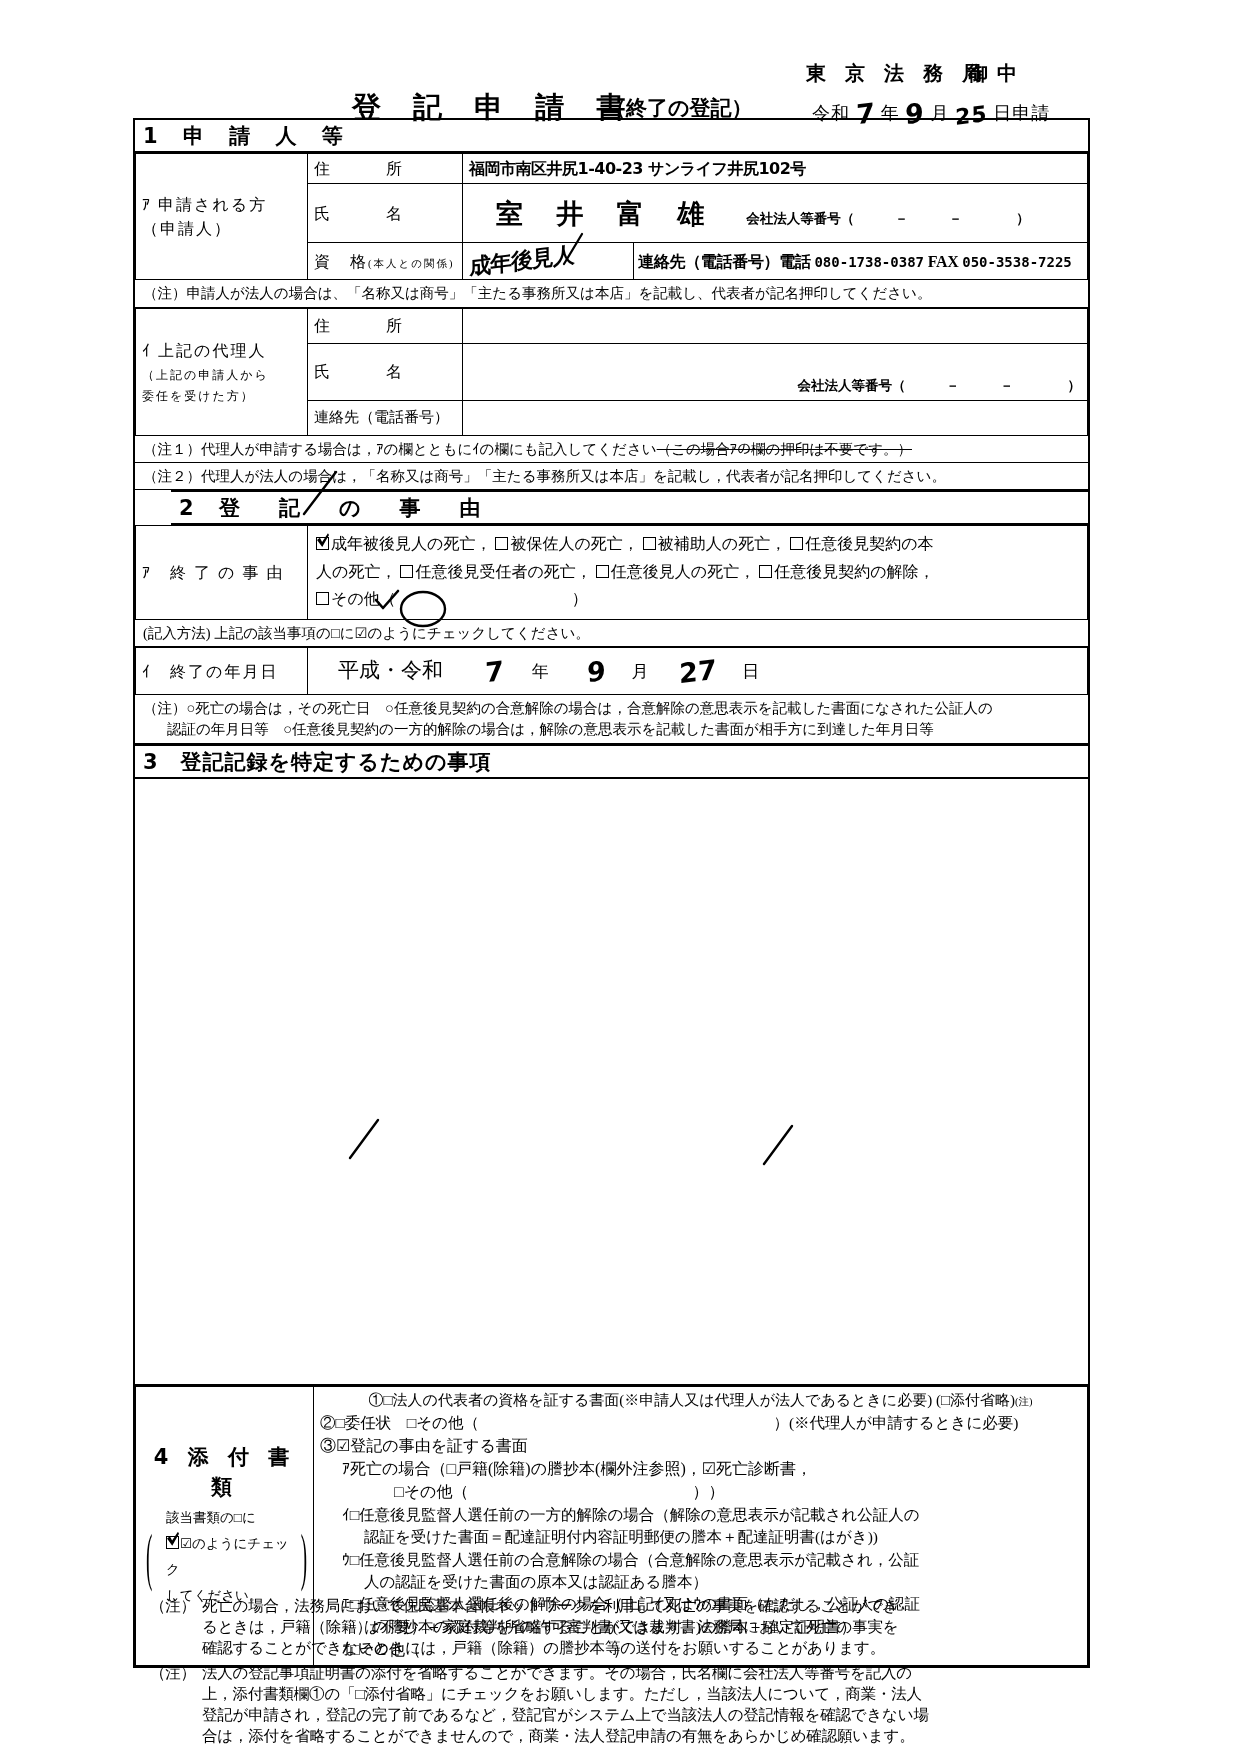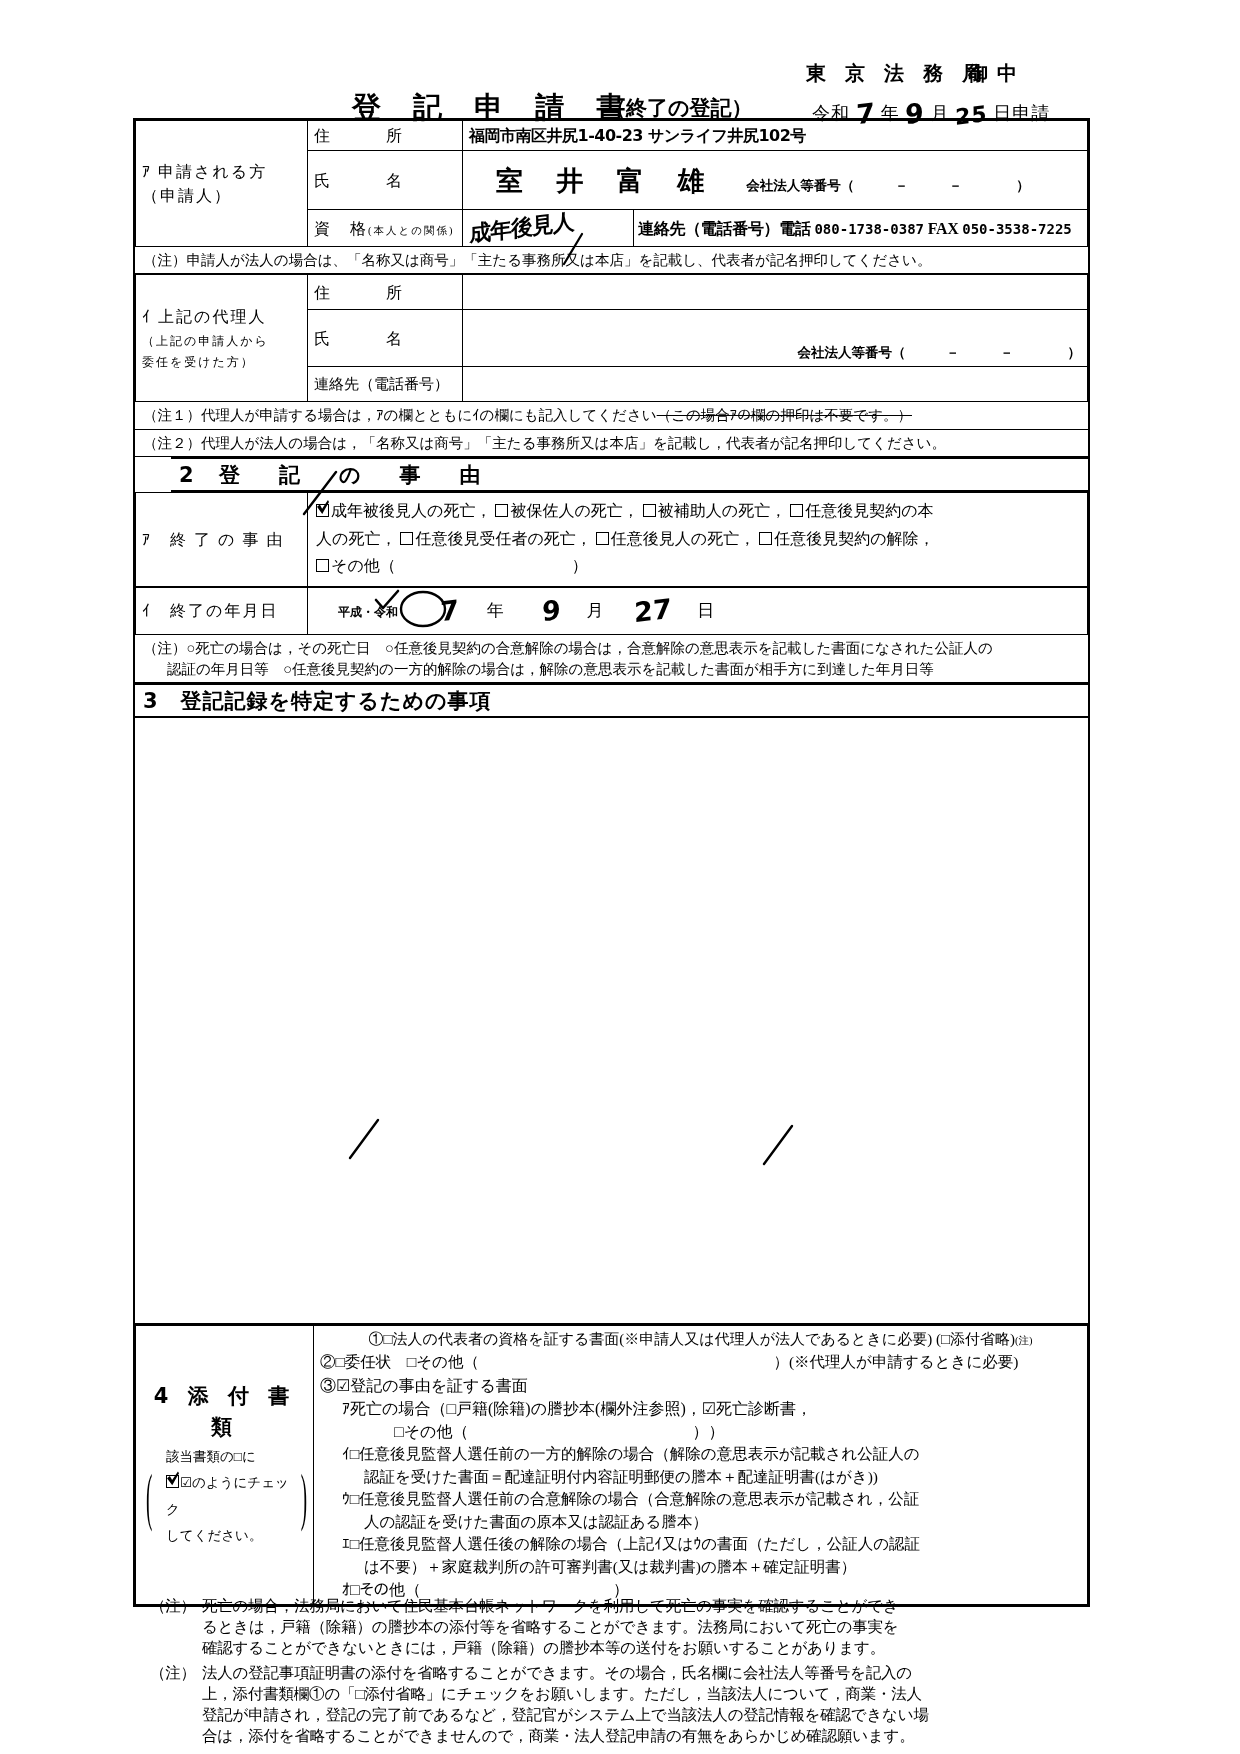--- a/index.html
+++ b/index.html
@@ -169,20 +169,21 @@
       <span>年</span>
       <span class="hw">9</span>
       <span>月</span>
       <span class="hw sm">25</span>
       <span>日申請</span>
     </div>
   </div>
 
   <div class="frame">
 
+    <div class="secbar">1  申 請 人 等</div>
 
     <table class="t">
       <colgroup>
           <col style="width:172px">
           <col style="width:155px">
           <col>
         </colgroup>
       <tbody>
           <tr>
         <td rowspan="3" class="lab">
@@ -286,31 +287,32 @@
             <span><i class="cb"></i></span><span>任意後見契約の解除，</span>
           </div>
           <div>
             <span><i class="cb"></i></span><span>その他（　　　　　　　　　　　）</span>
           </div>
         </td>
       </tr>
     </tbody>
       </table>
 
+    <div class="note">(記入方法) 上記の該当事項の□に☑のようにチェックしてください。</div>
 
     <table class="t">
       <colgroup>
           <col style="width:172px">
           <col>
         </colgroup>
       <tbody>
           <tr>
         <td class="lab">ｲ　終了の年月日</td>
         <td style="height:40px;padding-left:30px;">
-          <span style="font-size:12px;font-weight:bold;">平成・令和</span>
+          <span style="font-size:21px;">平成・令和</span>
           <span class="hw" style="margin-left:38px;">7</span>
           <span style="margin-left:24px;font-size:17px;">年</span>
           <span class="hw" style="margin-left:34px;">9</span>
           <span style="margin-left:22px;font-size:17px;">月</span>
           <span class="hw" style="margin-left:26px;">27</span>
           <span style="margin-left:22px;font-size:17px;">日</span>
         </td>
       </tr>
     </tbody>
       </table>

